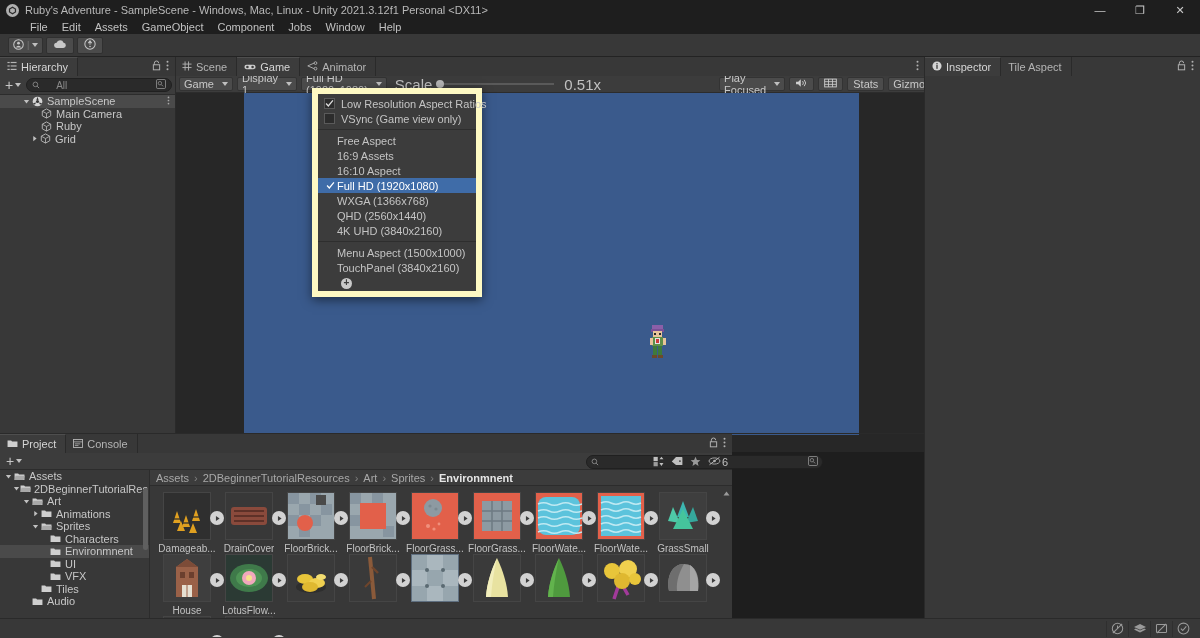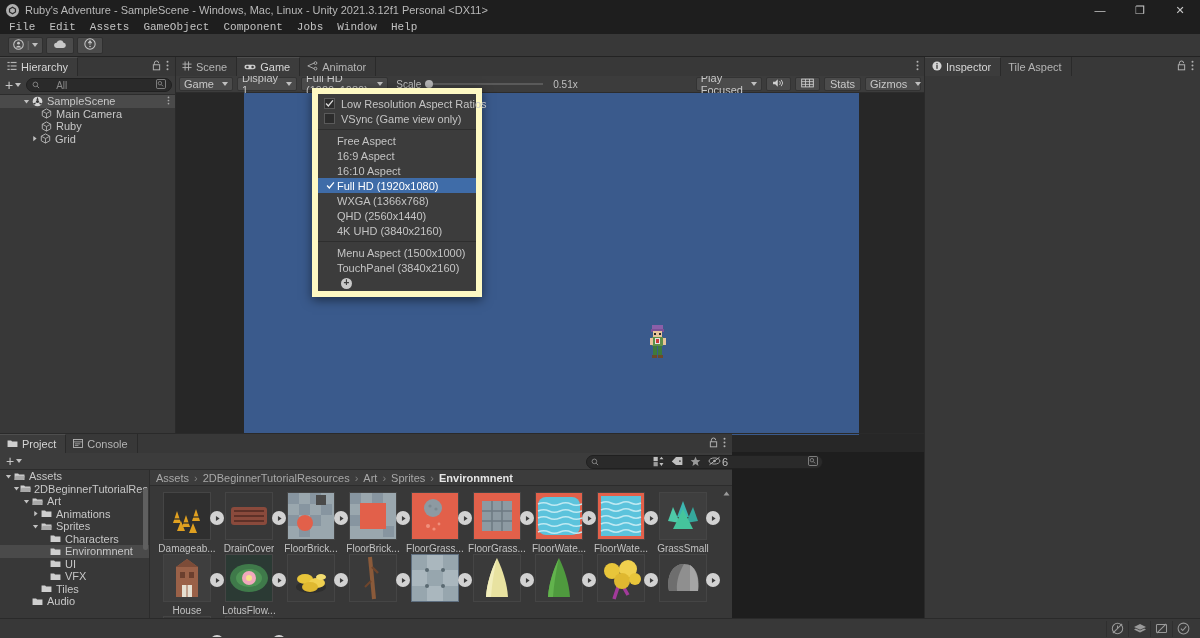--- a/index.html
+++ b/index.html
@@ -28,21 +28,21 @@
   .title-text { font-size: 11px; color: #b9b9b9; }
   .win-btns { position: absolute; right: 0; top: 0; height: 20px; display: flex; }
   .win-btn {
     width: 40px; height: 20px; display: flex; align-items: center;
     justify-content: center; color: #c8c8c8; font-size: 11px;
   }
 
   
   .menubar {
     position: absolute; left: 0; top: 20px; width: 1200px; height: 14px;
-    background: #1e1e1e; display: flex; align-items: center; padding-left: 2px; font-family: Liberation Mono, monospace;
+    background: #1e1e1e; display: flex; align-items: center; padding-left: 23px;
   }
   .menu-item {
     font-size: 11px; color: #c2c2c2; padding: 0 7px; line-height: 14px;
     white-space: nowrap;
   }
 
   
   .toolbar {
     position: absolute; left: 0; top: 34px; width: 1200px; height: 23px;
     background: #383838; border-bottom: 1px solid #232323;
@@ -127,21 +127,21 @@
   #centerview { left: 175px; top: 57px; width: 750px; height: 376px; background: #383838; }
   .game-toolbar {
     height: 17px; background: #3c3c3c; display: flex; align-items: center;
     gap: 4px; padding: 0 4px; border-bottom: 1px solid #2c2c2c;
   }
   .gt-dd {
     height: 14px; background: #4b4b4b; border: 1px solid #333; border-radius: 2px;
     display: flex; align-items: center; justify-content: space-between;
     padding: 0 4px; gap: 8px; color: #c8c8c8; font-size: 11px;
   }
-  .gt-label { color: #c0c0c0; font-size: 10px; }
+  .gt-label { color: #c0c0c0; font-size: 15px; }
   .scale-slider { display: flex; align-items: center; gap: 0; }
   .slider-track { width: 118px; height: 2px; background: #5a5a5a; position: relative; }
   .slider-knob {
     position: absolute; left: 0; top: -3px; width: 8px; height: 8px;
     border-radius: 50%; background: #b4b4b4;
   }
   .gt-toggle {
     height: 14px; display: flex; align-items: center; padding: 0 5px;
     background: #4b4b4b; border: 1px solid #333; border-radius: 2px; color: #c8c8c8;
   }
@@ -645,21 +645,21 @@
       <span class="dd-chk"></span>
       <span>VSync (Game view only)</span>
     </div>
     <div class="dd-sep"></div>
     <div class="dd-item">
       <span class="dd-tick"></span>
       <span>Free Aspect</span>
     </div>
     <div class="dd-item">
       <span class="dd-tick"></span>
-      <span>16:9 Aspect</span>
+      <span>16:9 Assets</span>
     </div>
     <div class="dd-item">
       <span class="dd-tick"></span>
       <span>16:10 Aspect</span>
     </div>
     <div class="dd-item sel">
       <span class="dd-tick">
         <svg width="9" height="9" viewBox="0 0 10 10">
             <polyline points="1.2,5 3.7,7.8 8.8,1.6" fill="none" stroke="#ffffff" stroke-width="1.4"></polyline>
           </svg>

